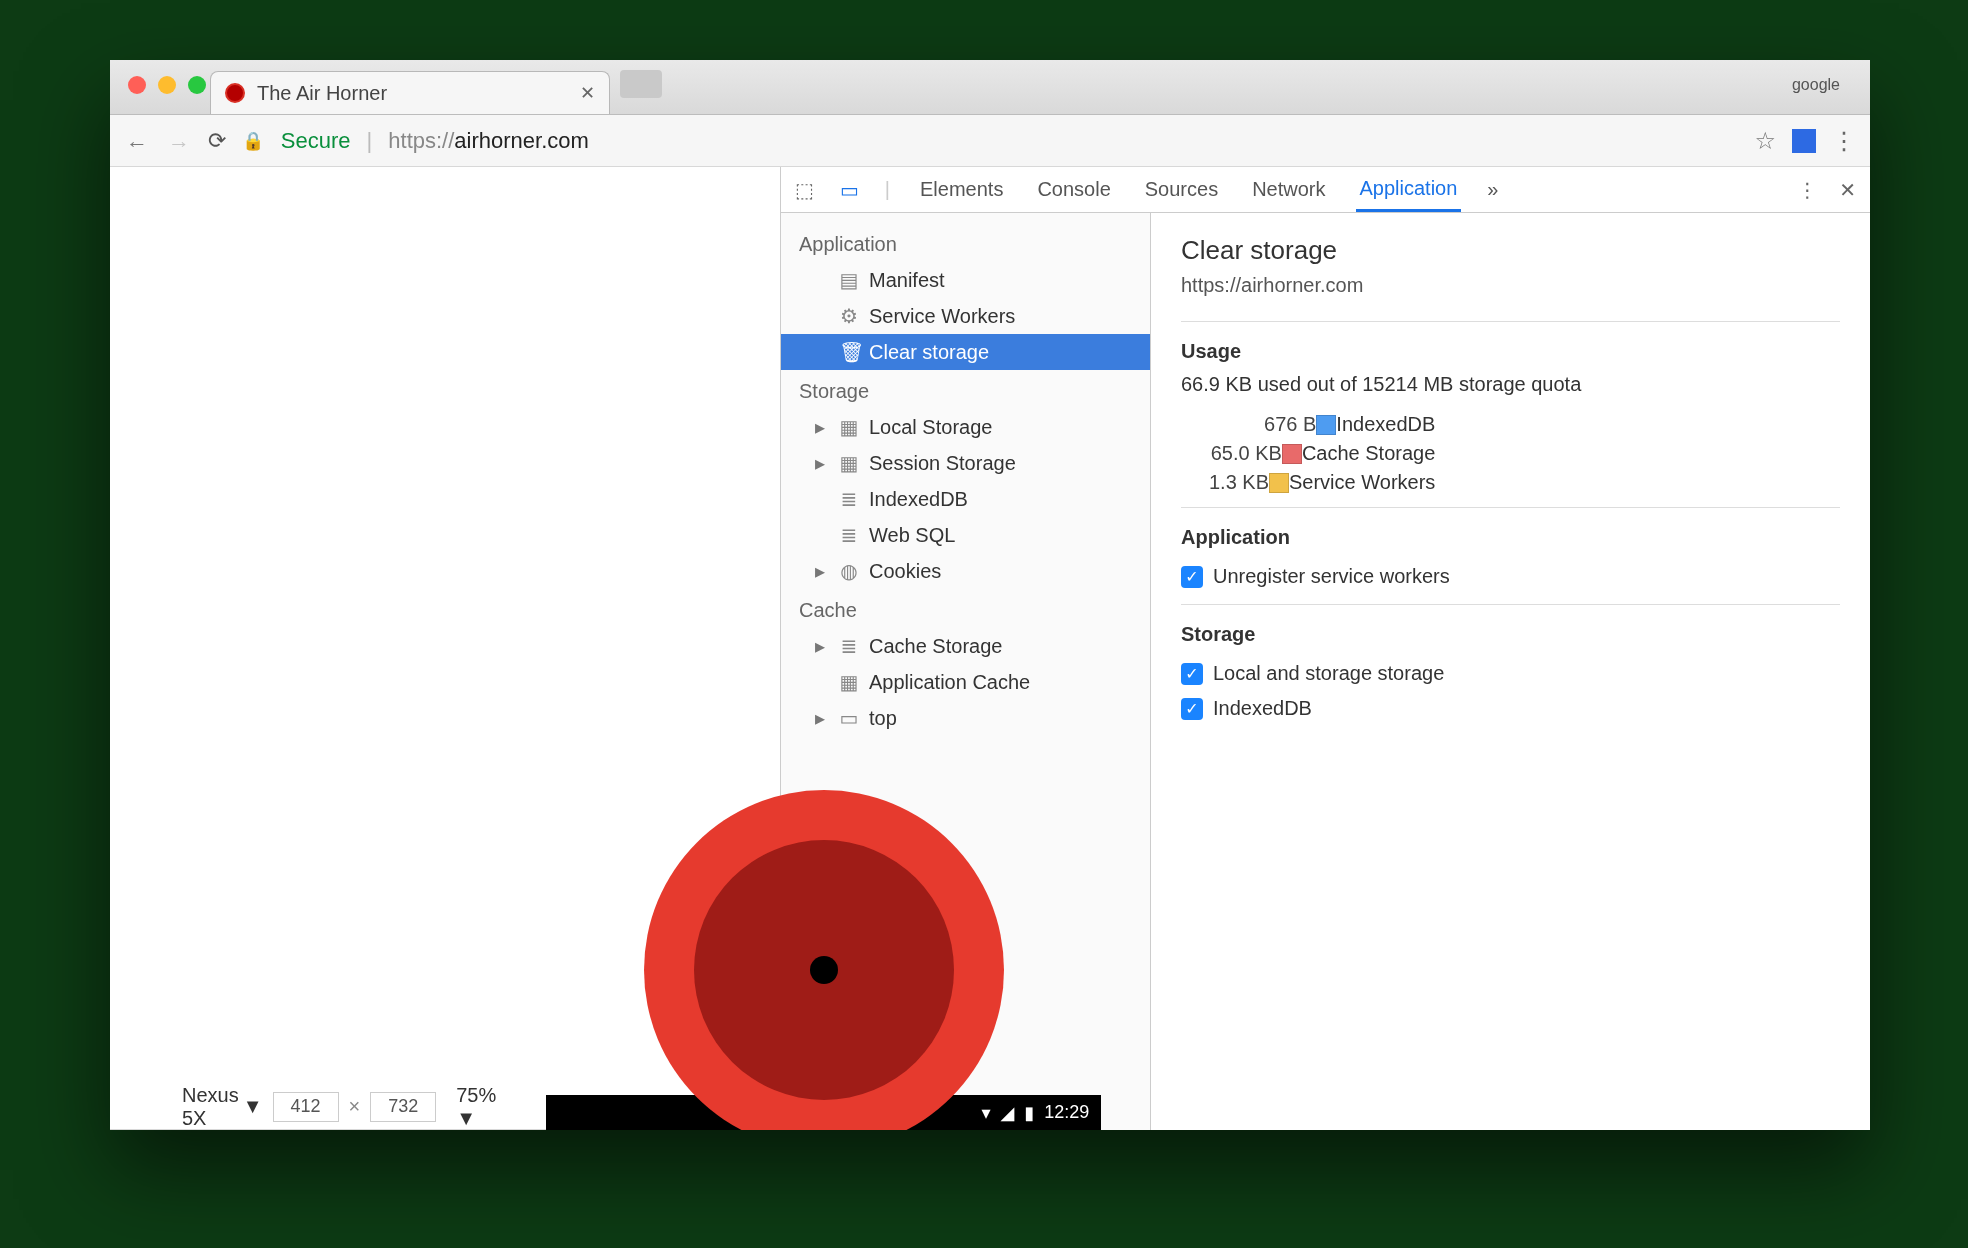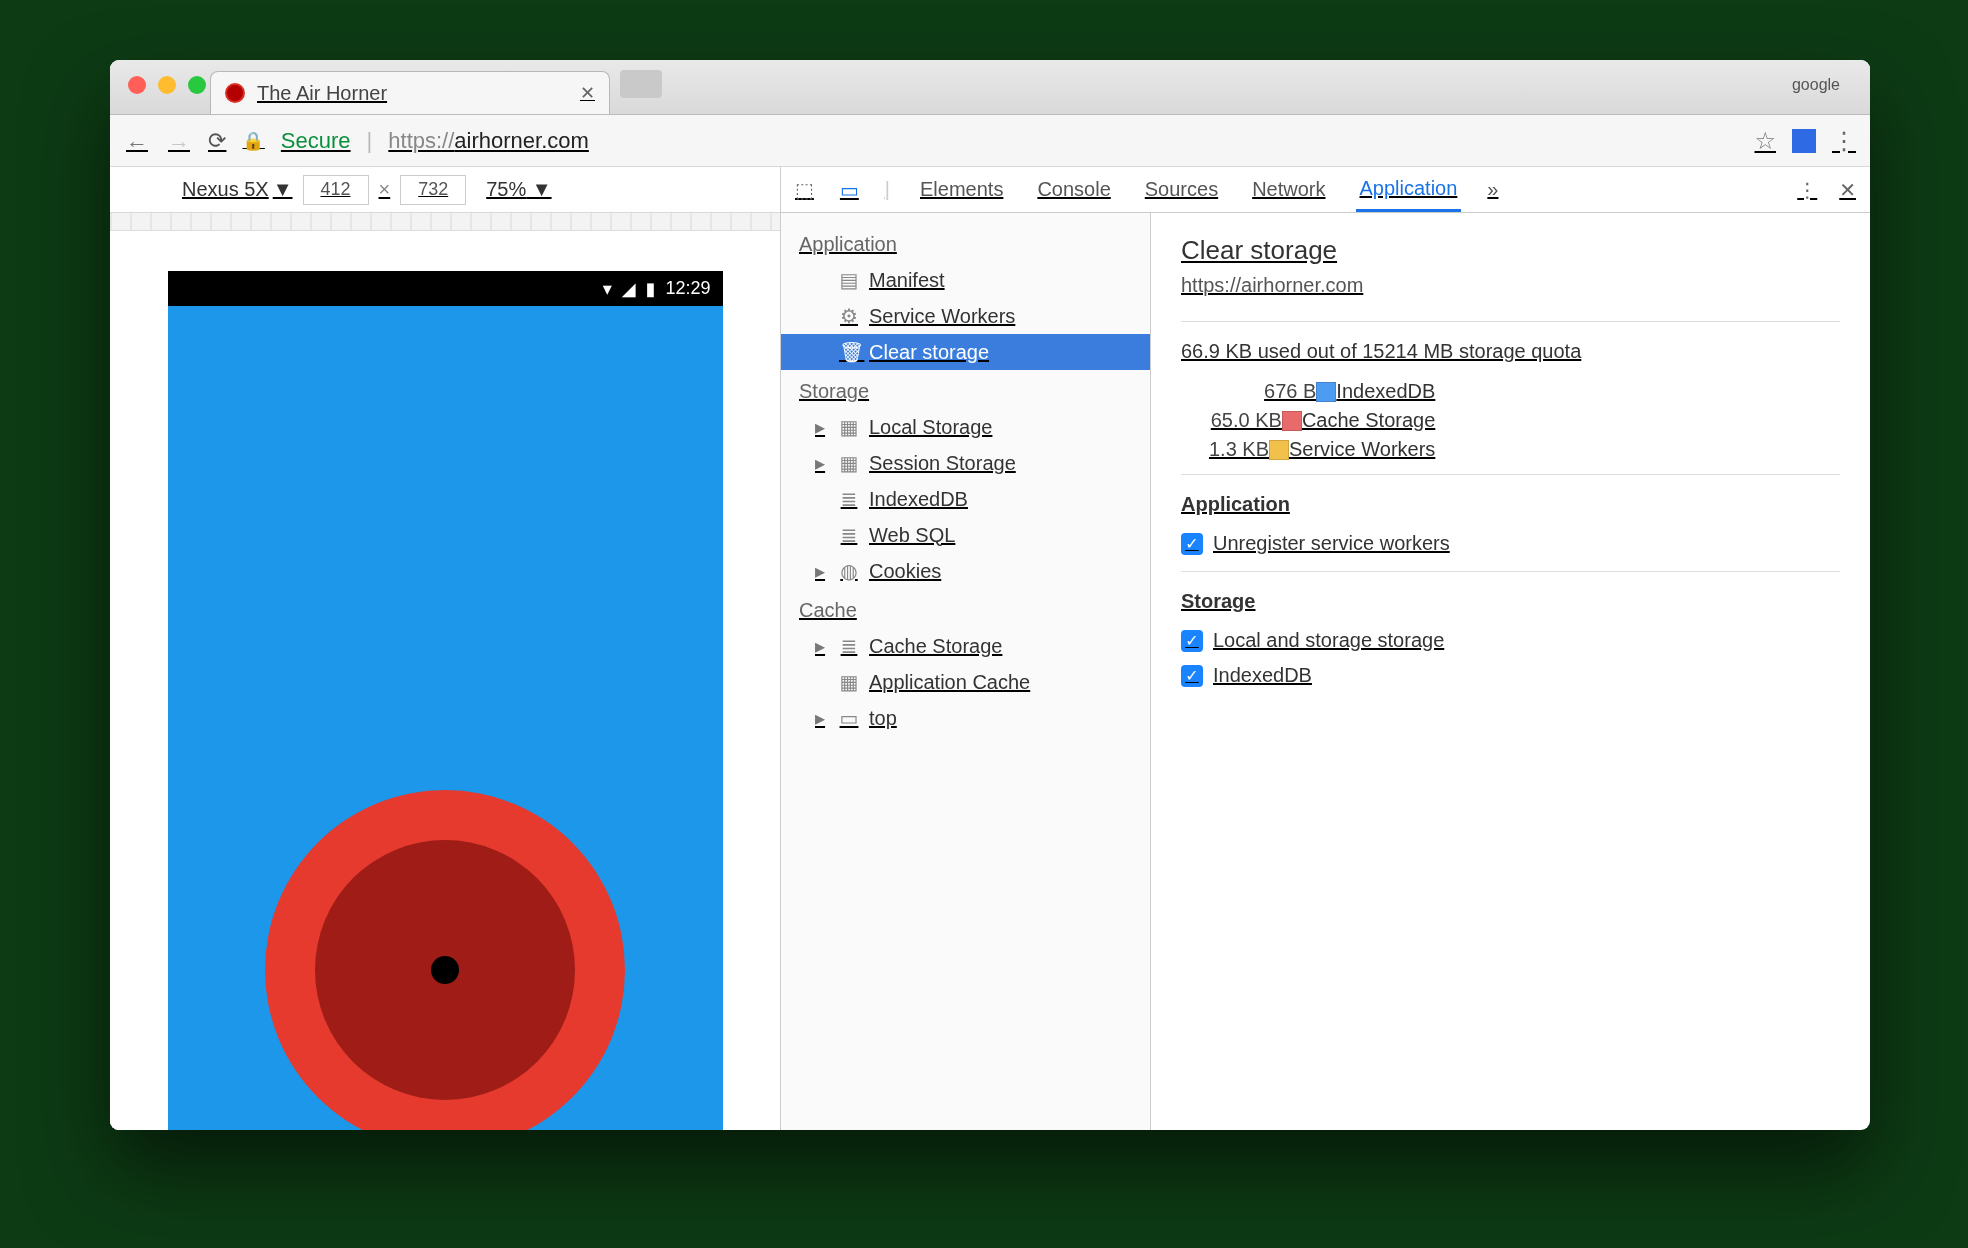--- a/index.html
+++ b/index.html
@@ -1,22 +1,21 @@
 <!DOCTYPE html>
 <html><head>
 <meta charset="utf-8">
 <style>
 * { box-sizing: border-box; margin: 0; padding: 0; font-family: -apple-system, "Helvetica Neue", Arial, sans-serif; }
 body { background: #0d3b14; display: flex; align-items: flex-start; justify-content: flex-start; width: 1968px; height: 1248px; }
 
 .window {
   position: absolute; left: 110px; top: 60px; width: 1760px; height: 1070px;
-  background: #fff; border-radius: 9px; overflow: hidden;
+  background: #fff; border-radius: 0; overflow: hidden;
   box-shadow: 0 40px 80px rgba(0,0,0,.55);
-  text-decoration: underline;
 }
 
 
 .titlebar { height: 55px; background: linear-gradient(#e9e9e9,#d9d9d9); display: flex; align-items: flex-end; position: relative; border-bottom: 1px solid #bcbcbc; }
 .traffic { position: absolute; top: 16px; left: 18px; display: flex; gap: 12px; }
 .dot { width: 18px; height: 18px; border-radius: 50%; }
 .dot.red { background: #ff5f57; } .dot.amber { background: #febc2e; } .dot.green { background: #28c840; }
 .tab { margin-left: 100px; height: 43px; width: 400px; background: #f6f6f6; border-top-left-radius: 8px; border-top-right-radius: 8px; border: 1px solid #b8b8b8; border-bottom: none; display: flex; align-items: center; padding: 0 14px; gap: 12px; font-size: 20px; color: #444; }
 .favicon { width: 20px; height: 20px; border-radius: 50%; background: #b40000; border: 2px solid #d93025; }
 .tab .title { flex: 1; }
@@ -36,21 +35,21 @@
 .url .proto { color: #888; }
 .spacer { flex: 1; }
 .star { color: #777; font-size: 24px; }
 .extsq { width: 24px; height: 24px; background: #2d6ae3; display:inline-block; }
 .kebab { color: #666; font-size: 24px; letter-spacing: 0; }
 
 
 .split { display: flex; height: calc(100% - 107px); }
 
 
-.preview { width: 670px; background: #fff; display: flex; flex-direction: column; }
+.preview { width: 670px; background: #fff; display: flex; flex-direction: row; align-items: flex-end; }
 .devbar { height: 46px; border-bottom: 1px solid #d8d8d8; display: flex; align-items: center; gap: 10px; padding: 0 50px 0 72px; font-size: 20px; color: #333; }
 .devname { display:flex; align-items:center; gap:4px; }
 .dim { width: 66px; height: 30px; border: 1px solid #ccc; text-align: center; font-size: 18px; color: #555; background:#fff; }
 .times { color: #888; }
 .zoom { margin-left: 10px; }
 .ruler { height: 18px; background: repeating-linear-gradient(90deg,#e6e6e6 0 2px,#f3f3f3 2px 20px); border-bottom:1px solid #ddd; }
 .stage { flex:1; background:#fff; display:flex; justify-content:center; padding-top: 40px; }
 .phone { width: 555px; background: #1c97ea; position: relative; }
 .statusbar { height: 35px; background: #000; color:#fff; display:flex; justify-content:flex-end; align-items:center; padding:0 12px; gap:10px; font-size:18px; }
 .horn-outer { position:absolute; left:50%; bottom:-20px; transform:translateX(-50%); width:360px; height:360px; border-radius:50%; background:#e63a2e; display:flex; align-items:center; justify-content:center; }
@@ -233,20 +232,21 @@
               <span class="ic">▭</span>
               <span>top</span>
             </div>
           </div>
 
         <div class="pane">
           <h2>Clear storage</h2>
           <div class="origin">https://airhorner.com</div>
 
           <div class="sect">
+            <h3>Usage</h3>
             <div>66.9 KB used out of 15214 MB storage quota</div>
             <div class="usage-row">
               <div class="legend" id="legend">
                   <div class="row">
                     <span class="val">676 B</span>
                     <span class="sw" style="background:#4e9cf1"></span>
                     <span>IndexedDB</span>
                   </div>
                   <div class="row">
                     <span class="val">65.0 KB</span>

